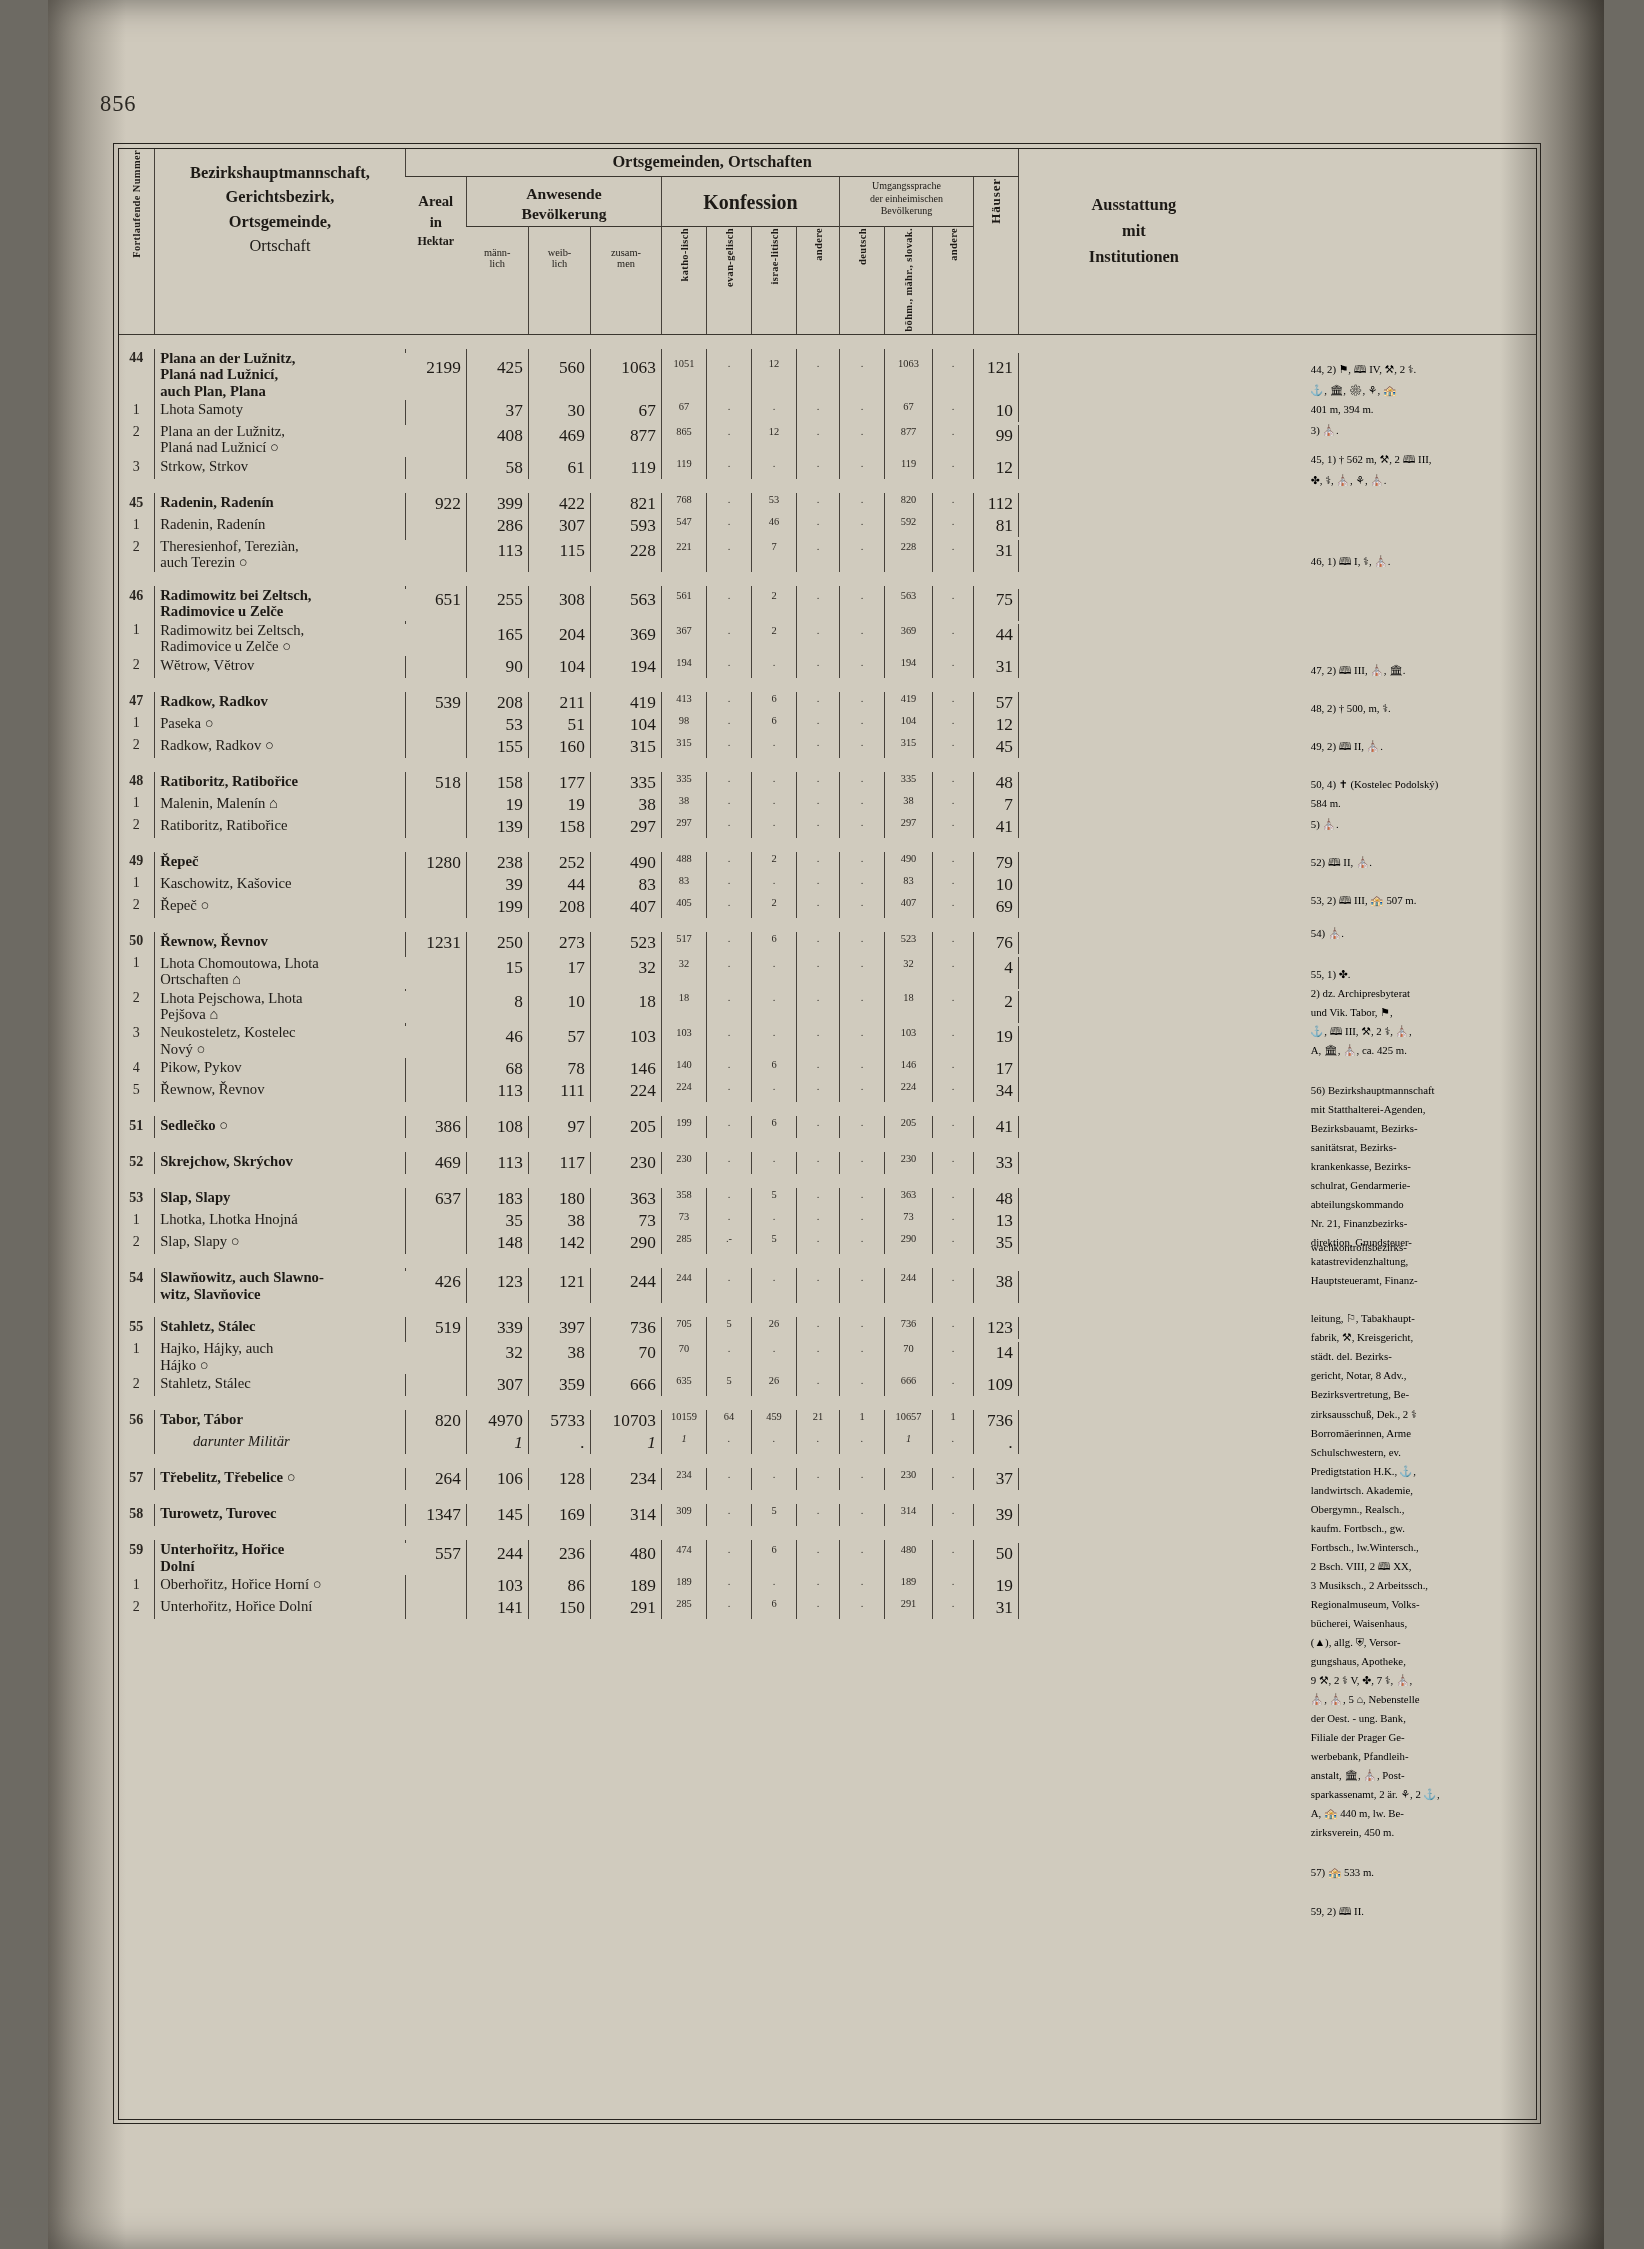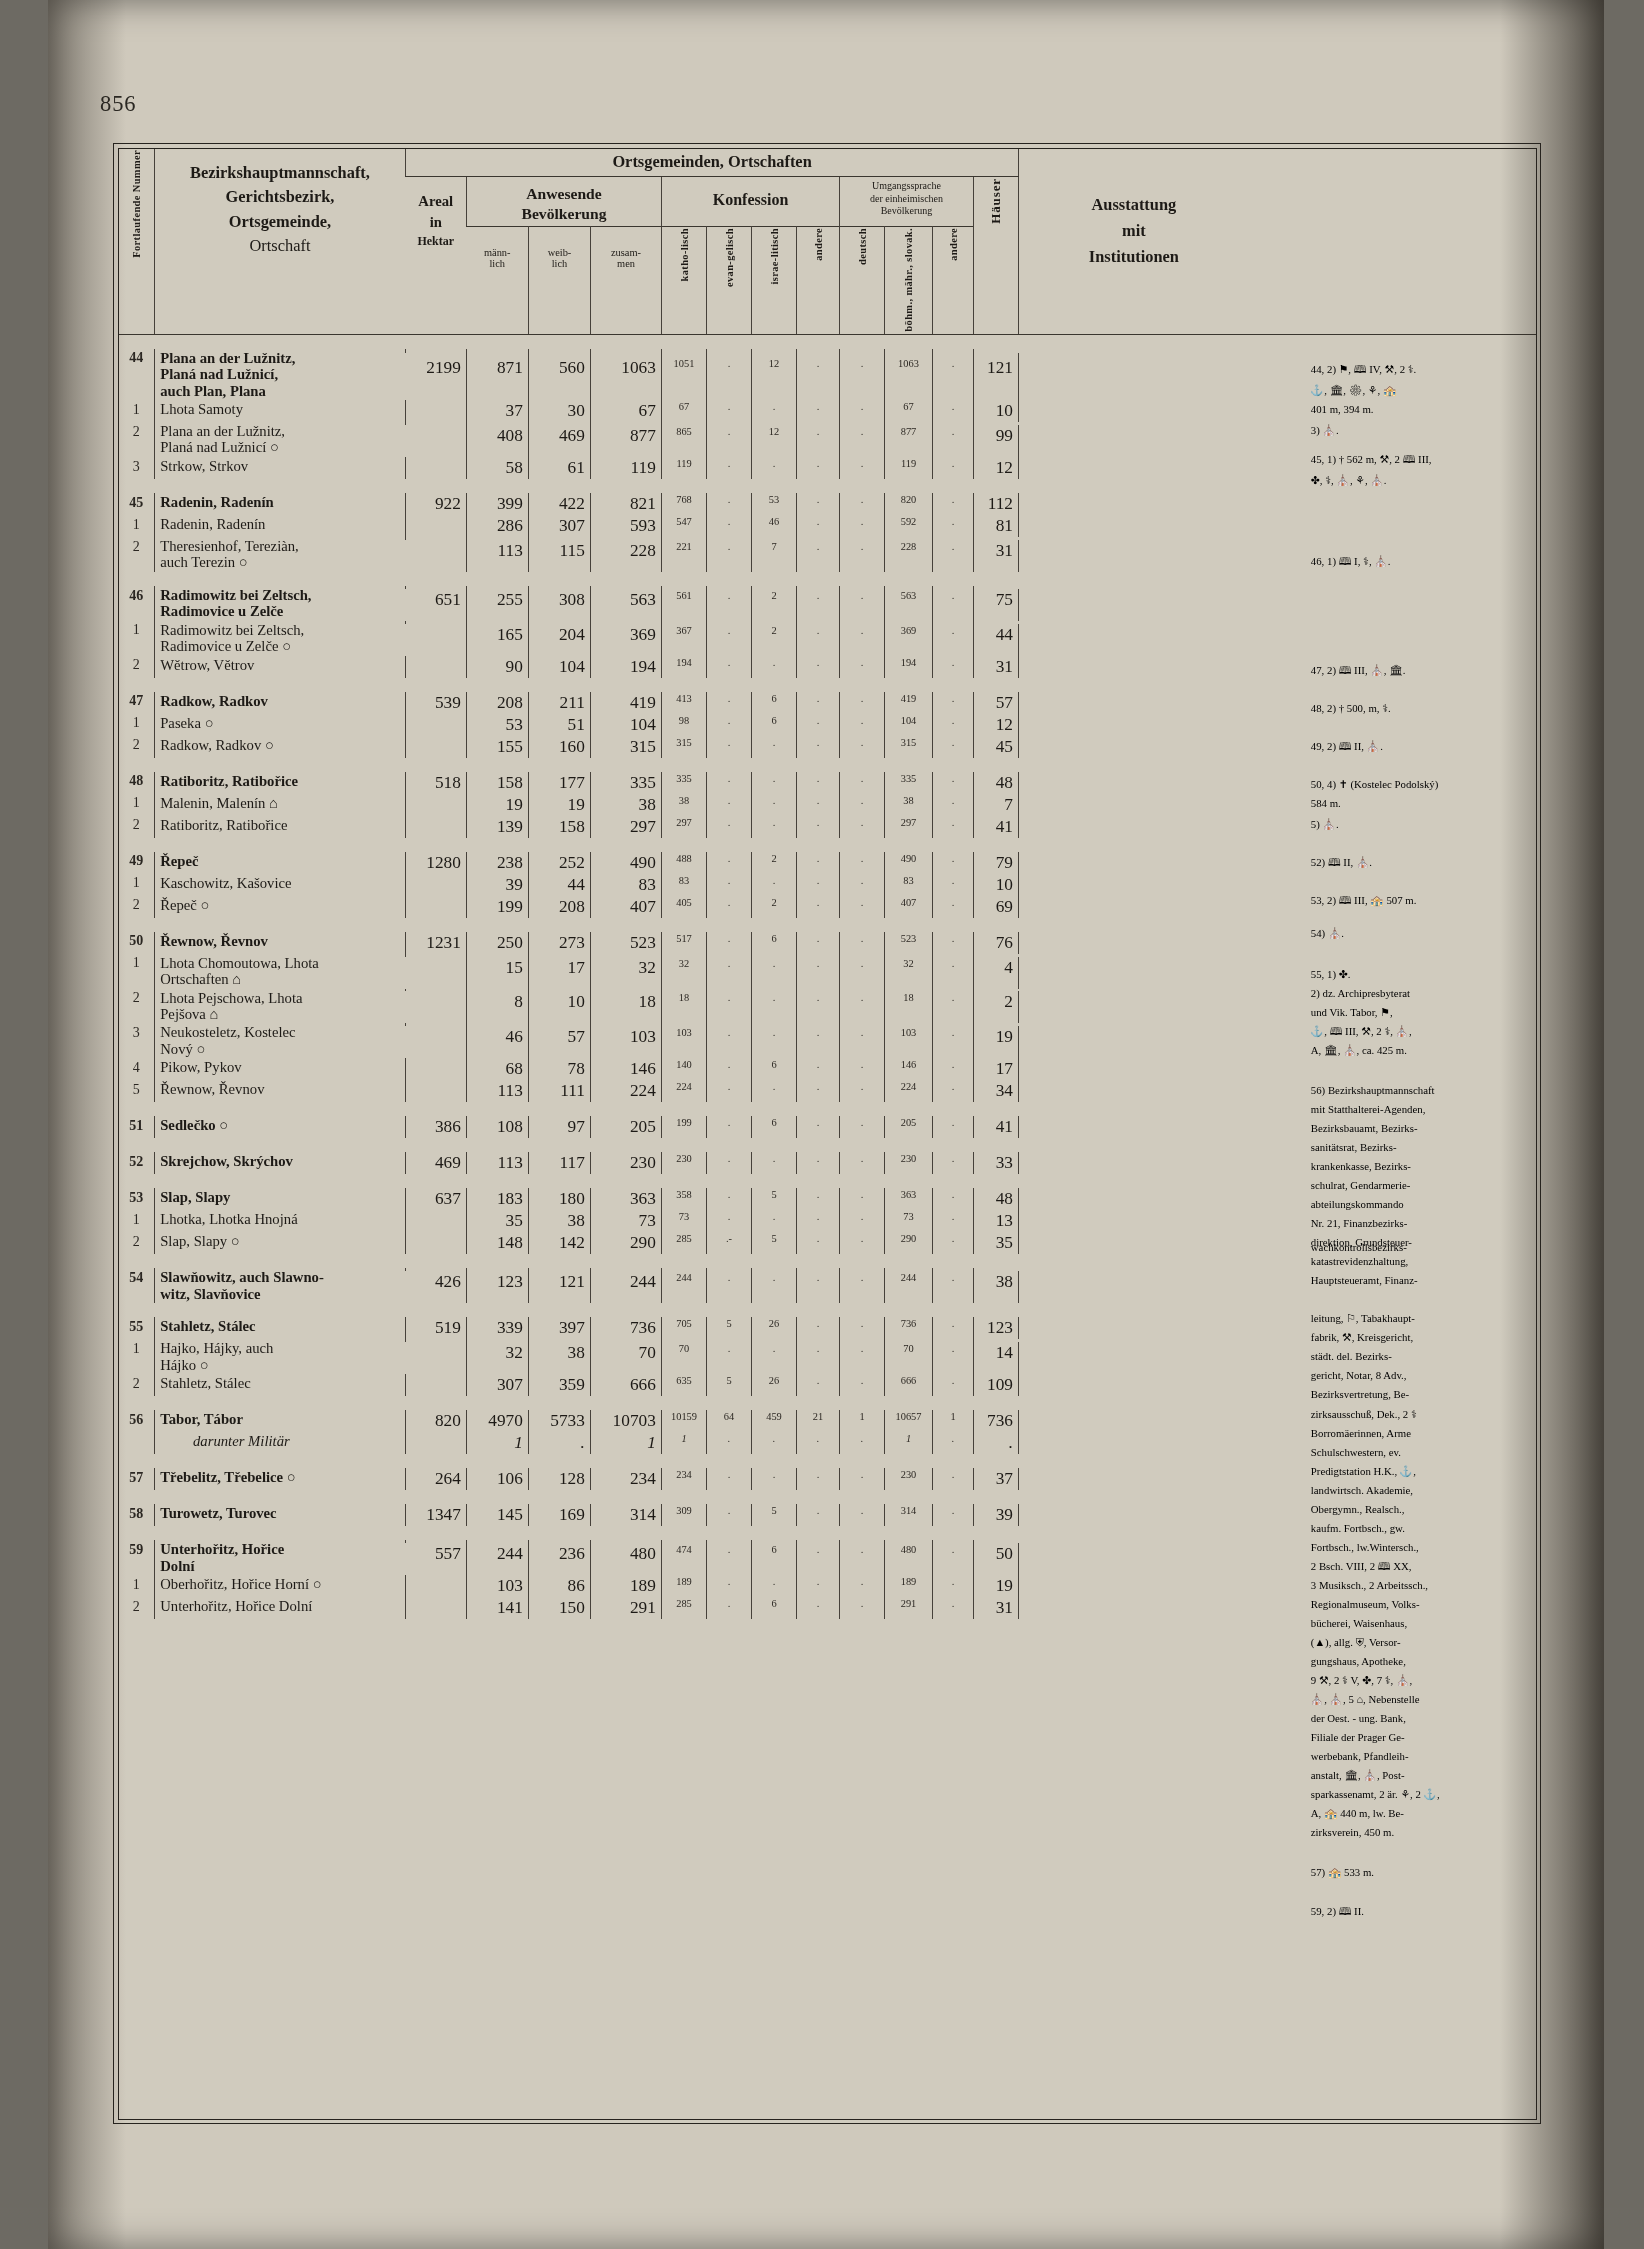--- a/index.html
+++ b/index.html
@@ -133,21 +133,21 @@
                 <div style="font-size:12px">Hektar</div>
               </div>
             </td>
             <td colspan="3" style="padding-top:7px">
               <div style="font-size:15.6px;line-height:1.3">
                 <div>Anwesende</div>
                 <div>Bevölkerung</div>
               </div>
             </td>
             <td colspan="4" style="padding-top:14px">
-              <div style="font-size:16px">Konfession</div>
+              <div style="font-size:20px">Konfession</div>
             </td>
             <td colspan="3" style="padding-top:3.5px">
               <div class="sub" style="font-size:10px;line-height:1.25">
                 <div>Umgangssprache</div>
                 <div>der einheimischen</div>
                 <div>Bevölkerung</div>
               </div>
             </td>
             <td rowspan="3">
               <div class="rotbig">Häuser</div>
@@ -227,21 +227,21 @@
                 <td></td>
                 <td></td>
                 <td></td>
                 <td></td>
                 <td></td>
                 <td></td>
                 <td></td>
               </tr>
               <tr>
                 <td class="big" style="font-weight: normal;">2199</td>
-                <td class="big" style="font-weight: normal;">871</td>
+                <td class="big" style="font-weight: normal;">425</td>
                 <td class="big" style="font-weight: normal;">560</td>
                 <td class="big" style="font-weight: normal;">1063</td>
                 <td class="num">1051</td>
                 <td class="num">.</td>
                 <td class="num">12</td>
                 <td class="num">.</td>
                 <td class="num">.</td>
                 <td class="num">1063</td>
                 <td class="num">.</td>
                 <td class="big" style="font-weight: normal;">121</td>

